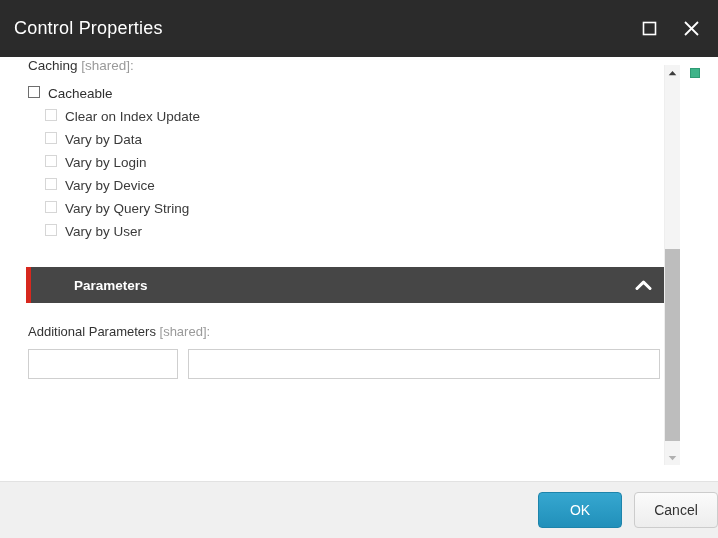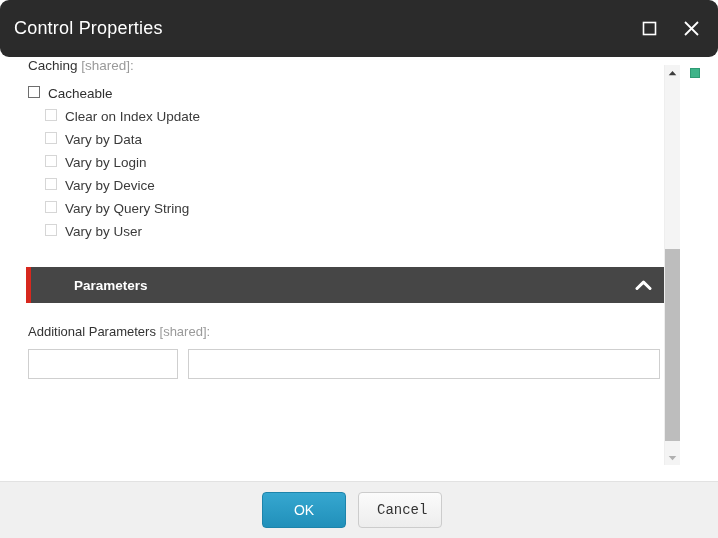--- a/index.html
+++ b/index.html
@@ -25,21 +25,20 @@
 
   
   .titlebar {
     position: absolute;
     left: 0; top: 0;
     width: 718px;
     height: 57px;
     background: #2b2b2b;
     display: flex;
     align-items: center;
-    border-radius: 9px;
   }
   .titlebar-title {
     color: #ffffff;
     font-size: 18px;
     font-weight: normal;
     letter-spacing: 0.2px;
     margin-left: 14px;
     flex: 1 1 auto;
     white-space: nowrap;
   }
@@ -223,21 +222,21 @@
   .footer {
     position: absolute;
     left: 0; top: 481px;
     width: 718px;
     height: 57px;
     background: #f0f0f0;
     border-top: 1px solid #e2e2e2;
     box-sizing: border-box;
     display: flex;
     align-items: center;
-    justify-content: center;
+    justify-content: flex-end;
   }
   .btn {
     height: 36px;
     min-width: 84px;
     border-radius: 4px;
     font-family: "Liberation Sans", sans-serif;
     font-size: 14px;
     cursor: pointer;
     box-sizing: border-box;
     padding: 0 18px;
@@ -246,23 +245,21 @@
     background: linear-gradient(to bottom, #36a7d0 0%, #2190ba 100%);
     border: 1px solid #1d84ab;
     color: #ffffff;
     margin-right: 12px;
     width: 84px;
   }
   .btn-cancel {
     background: linear-gradient(to bottom, #fbfbfb 0%, #ededed 100%);
     border: 1px solid #cccccc;
     color: #333333;
-    margin-right: 14px;
     width: 82px;
-    font-family: Liberation Mono, monospace;
   }
 </style>
 </head>
 <body>
 
 <div id="dialog">
 
   <div class="titlebar">
     <div class="titlebar-title">Control Properties</div>
     <div class="titlebar-buttons">

